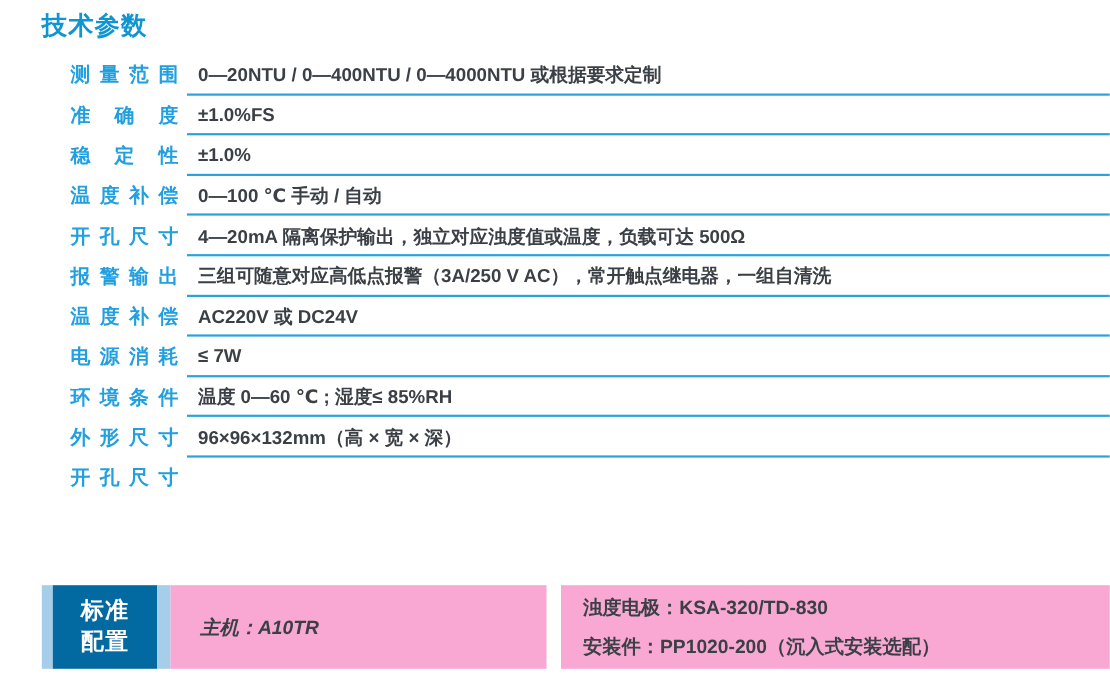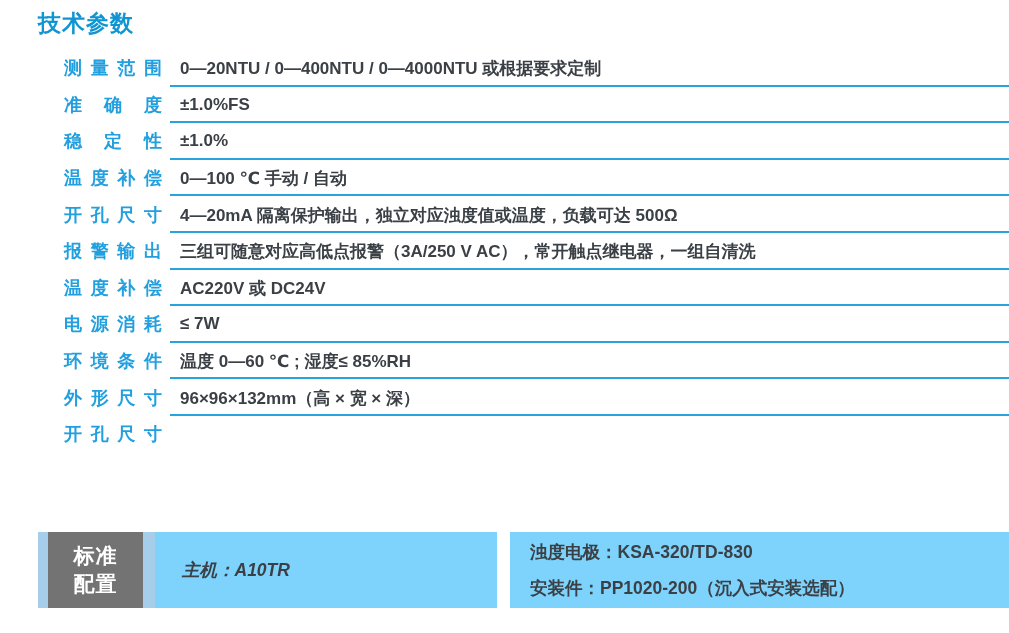--- a/index.html
+++ b/index.html
@@ -75,33 +75,33 @@
     left: 38px;
     right: 0;
     top: 532px;
     height: 76px;
     display: flex;
   }
   .accent-strip-left  { width: 10px; background: #a6cde9; }
   .accent-strip-mid   { width: 12px; background: #a6cde9; }
   .config-badge {
     width: 95px;
-    background: #737373;
+    background: #0369a1;
     color: #ffffff;
     font-size: 21px;
     font-weight: bold;
     display: flex;
     flex-direction: column;
     justify-content: center;
     align-items: center;
     line-height: 28px;
     letter-spacing: 1px;
   }
   .config-panel {
-    background: #7dd3fc;
+    background: #f9a8d4;
     color: #3b4046;
     font-size: 17.5px;
     font-weight: bold;
   }
   .config-panel-left {
     width: 342px;
     display: flex;
     align-items: center;
     padding-left: 27px;
     box-sizing: border-box;

